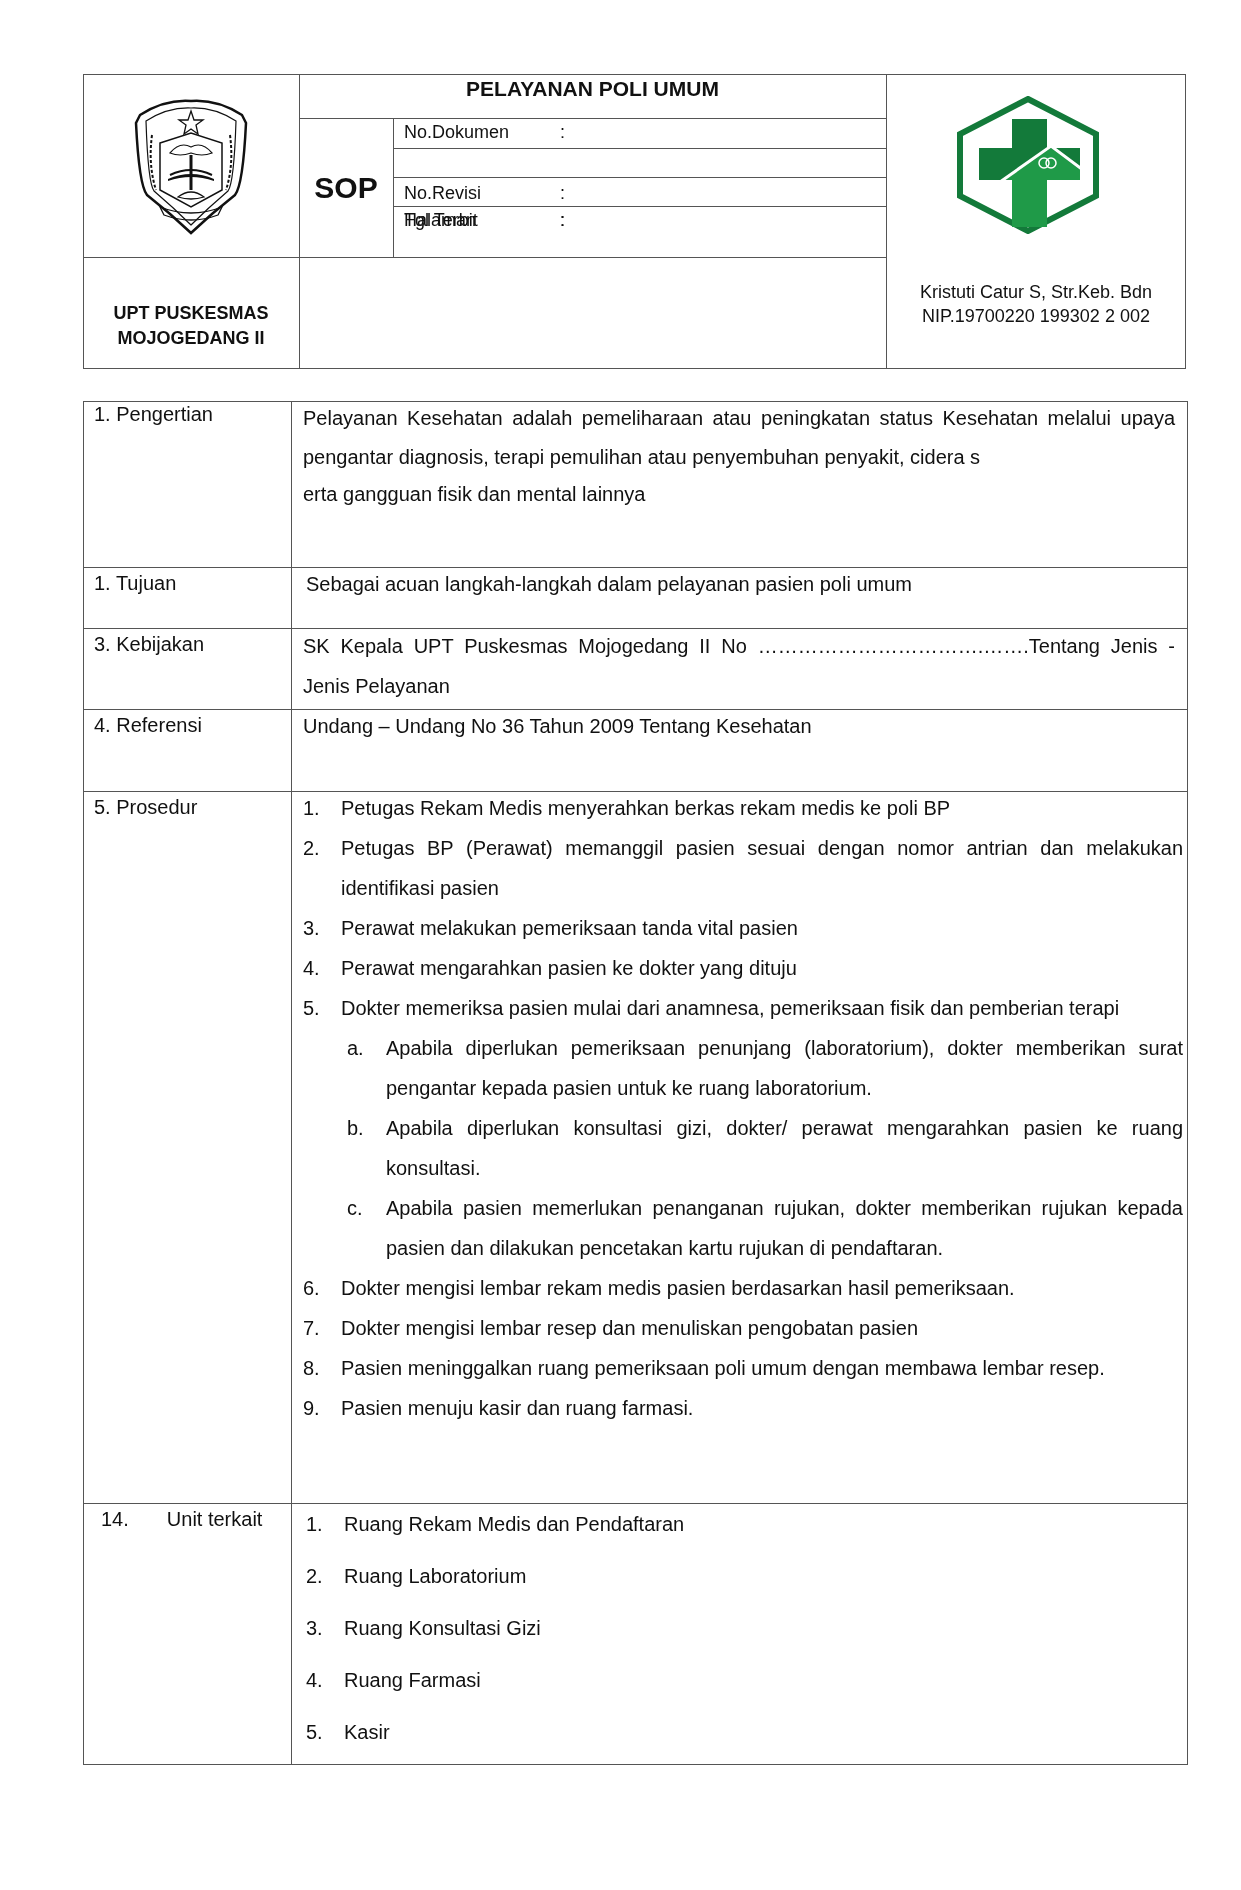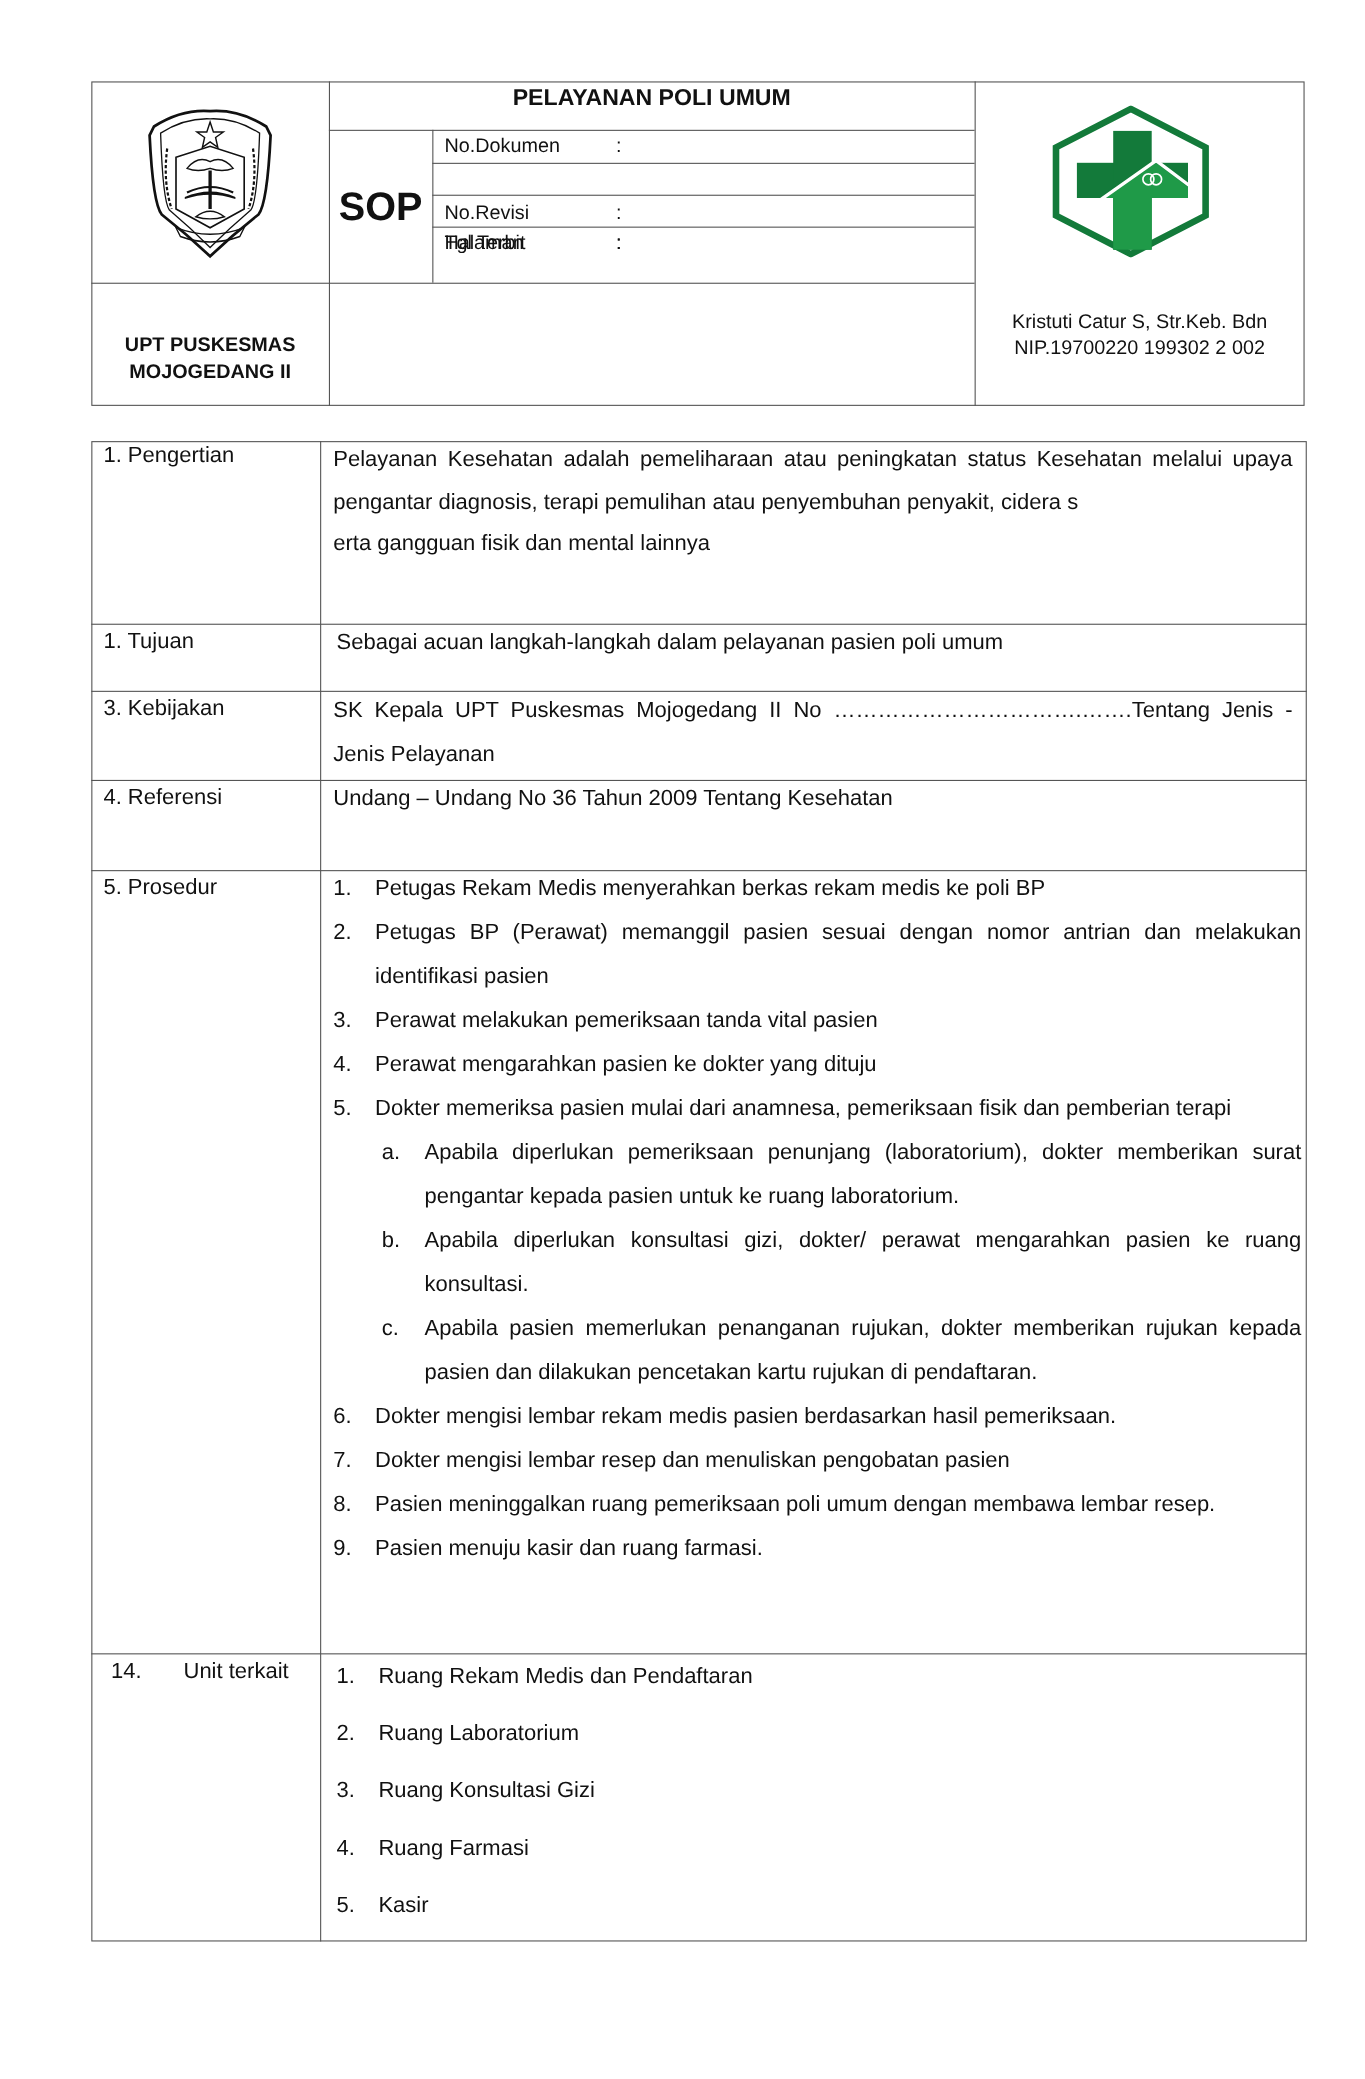--- a/index.html
+++ b/index.html
@@ -4,21 +4,21 @@
 <style>
   html, body { margin: 0; padding: 0; background: #ffffff; }
   body { width: 1241px; height: 1890px; position: relative; font-family: "Liberation Sans", sans-serif; color: #111; overflow: hidden; }
   .abs { position: absolute; }
   .line-h { position: absolute; height: 1px; background: #555; }
   .line-v { position: absolute; width: 1px; background: #555; }
 
   
   .hdr-box { position: absolute; left: 83px; top: 74px; width: 1103px; height: 295px; border: 1px solid #555; box-sizing: border-box; }
   .title { position: absolute; left: 299px; top: 74px; width: 587px; height: 44px; text-align: center; font-weight: bold; font-size: 21px; line-height: 30px; }
-  .sop { position: absolute; left: 299px; top: 118px; width: 94px; height: 139px; font-weight: bold; font-size: 36px; display: flex; align-items: center; justify-content: center; }
+  .sop { position: absolute; left: 299px; top: 118px; width: 94px; height: 139px; font-weight: bold; font-size: 30px; display: flex; align-items: center; justify-content: center; }
   .meta-row { position: absolute; left: 404px; font-size: 18px; line-height: 22px; }
   .meta-label { display: inline-block; width: 156px; }
   .org { position: absolute; left: 83px; top: 257px; width: 216px; height: 112px; display: flex; flex-direction: column; justify-content: flex-end; align-items: center; padding-bottom: 18px; box-sizing: border-box; font-weight: bold; font-size: 18px; line-height: 25px; text-align: center; }
   .signer { position: absolute; left: 886px; top: 280px; width: 300px; text-align: center; font-size: 18px; line-height: 24px; }
 
   
   .body-box { position: absolute; left: 83px; top: 401px; width: 1105px; height: 1364px; border: 1px solid #555; box-sizing: border-box; }
   .cell-l { position: absolute; left: 94px; font-size: 20px; line-height: 26px; }
   .cell-r { position: absolute; left: 303px; width: 872px; font-size: 20px; }
   .para { line-height: 39px; text-align: justify; }

